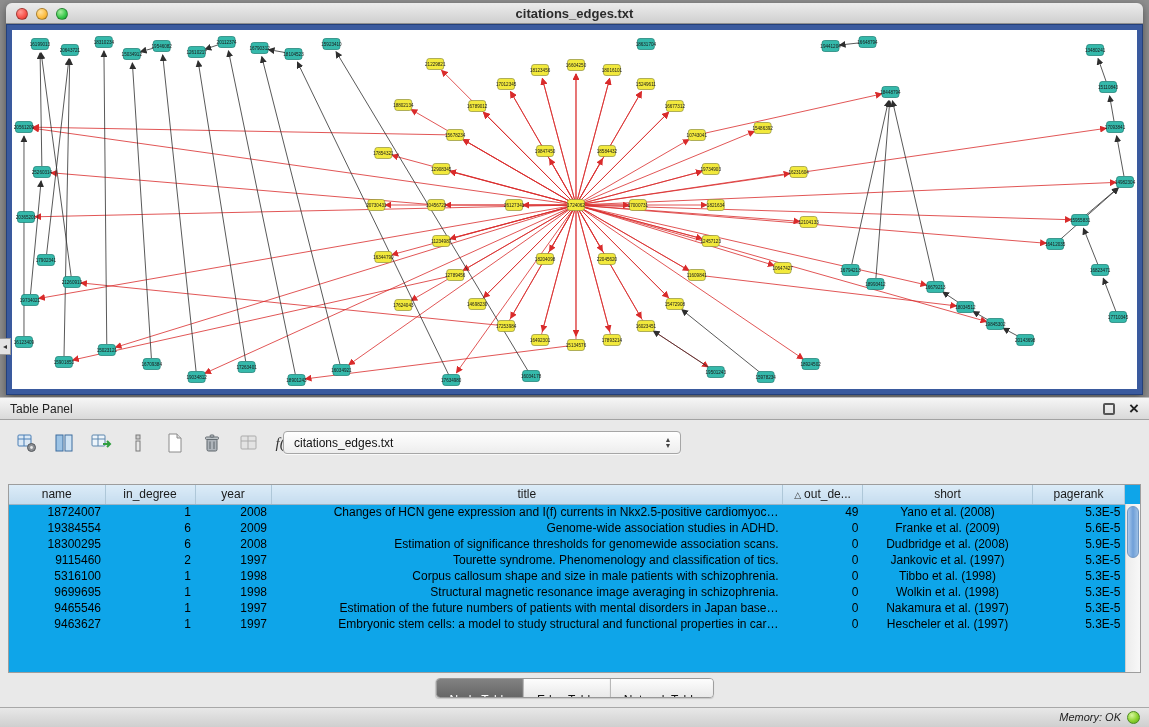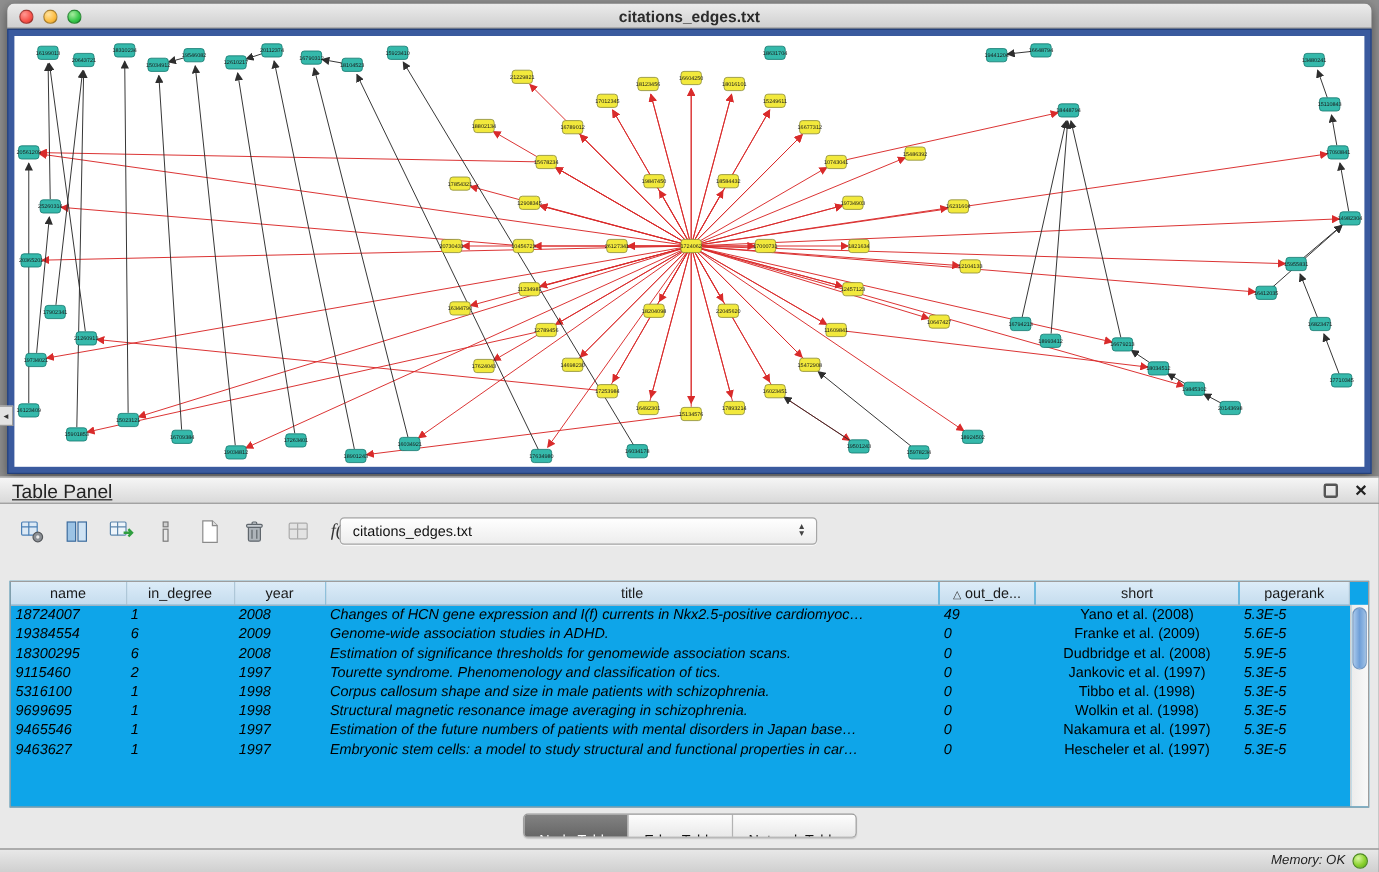--- a/index.html
+++ b/index.html
@@ -28,21 +28,21 @@
 
   
   #collapse-grip { position:absolute; left:0; top:338px; width:11px; height:17px;
     background:#e3e3e3; border:1px solid #9a9a9a; border-left:none; font-size:8px;
     color:#333; text-align:center; line-height:15px; }
 
   
   #tp-header { position:absolute; left:0; top:397px; width:1149px; height:23px;
     background:linear-gradient(#f6f6f6,#d9d9d9); border-top:1px solid #bdbdbd;
     border-bottom:1px solid #a2a2a2; }
-  #tp-title { position:absolute; left:10px; top:4px; font-size:16px; color:#222;text-decoration:underline; }
+  #tp-title { position:absolute; left:10px; top:4px; font-size:12px; color:#222; }
   #tp-float { position:absolute; right:34px; top:5px; width:12px; height:12px;
     border:2px solid #555; border-radius:2px; }
   #tp-close { position:absolute; right:10px; top:1px; font-size:17px; font-weight:bold;
     color:#222; cursor:default; }
 
   #tp-body { position:absolute; left:0; top:420px; width:1149px; height:287px;
     background:#e9e9e9; }
 
   
   #tp-toolbar { position:absolute; left:14px; top:6px; height:34px; display:flex;
@@ -61,21 +61,21 @@
 
   
   #tp-table-wrap { position:absolute; left:8px; right:8px; top:64px; bottom:34px;
     background:#0ea5e9; border:1px solid #9d9d9d; overflow:hidden; }
   #data-table { border-collapse:collapse; table-layout:fixed; width:calc(100% - 15px); }
   #data-table th { height:19px; font-size:12px; font-weight:normal; color:#1a1a1a;
     background:linear-gradient(#dcecf8,#c5dcee); border-right:1px solid #aec7d8;
     border-bottom:1px solid #9db4c5; text-align:center; overflow:hidden; white-space:nowrap; }
   #data-table td { height:16px; font-size:12px; color:#000; padding:0 4px;
     white-space:nowrap; overflow:hidden; }
-  .a-c { text-align:center; } .a-l { text-align:left;font-style:italic; }
+  .a-c { text-align:center; } .a-l { text-align:right; }
   .sort-glyph { font-size:9px; margin-right:3px; color:#333; }
   #v-scroll { position:absolute; right:0; top:19px; bottom:0; width:15px;
     background:linear-gradient(90deg,#ececec,#f8f8f8); border-left:1px solid #cfcfcf; }
   #v-thumb { position:absolute; left:1px; right:1px; top:2px; height:52px; border-radius:7px;
     background:linear-gradient(90deg,#a8c8ec,#6f9fd8 50%,#9dc0e6);
     border:1px solid #7096c2; }
 
   
   #tp-tabs { position:absolute; left:50%; bottom:9px; transform:translateX(-50%);
     display:flex; height:20px; border:1px solid #989898; border-radius:4px;

